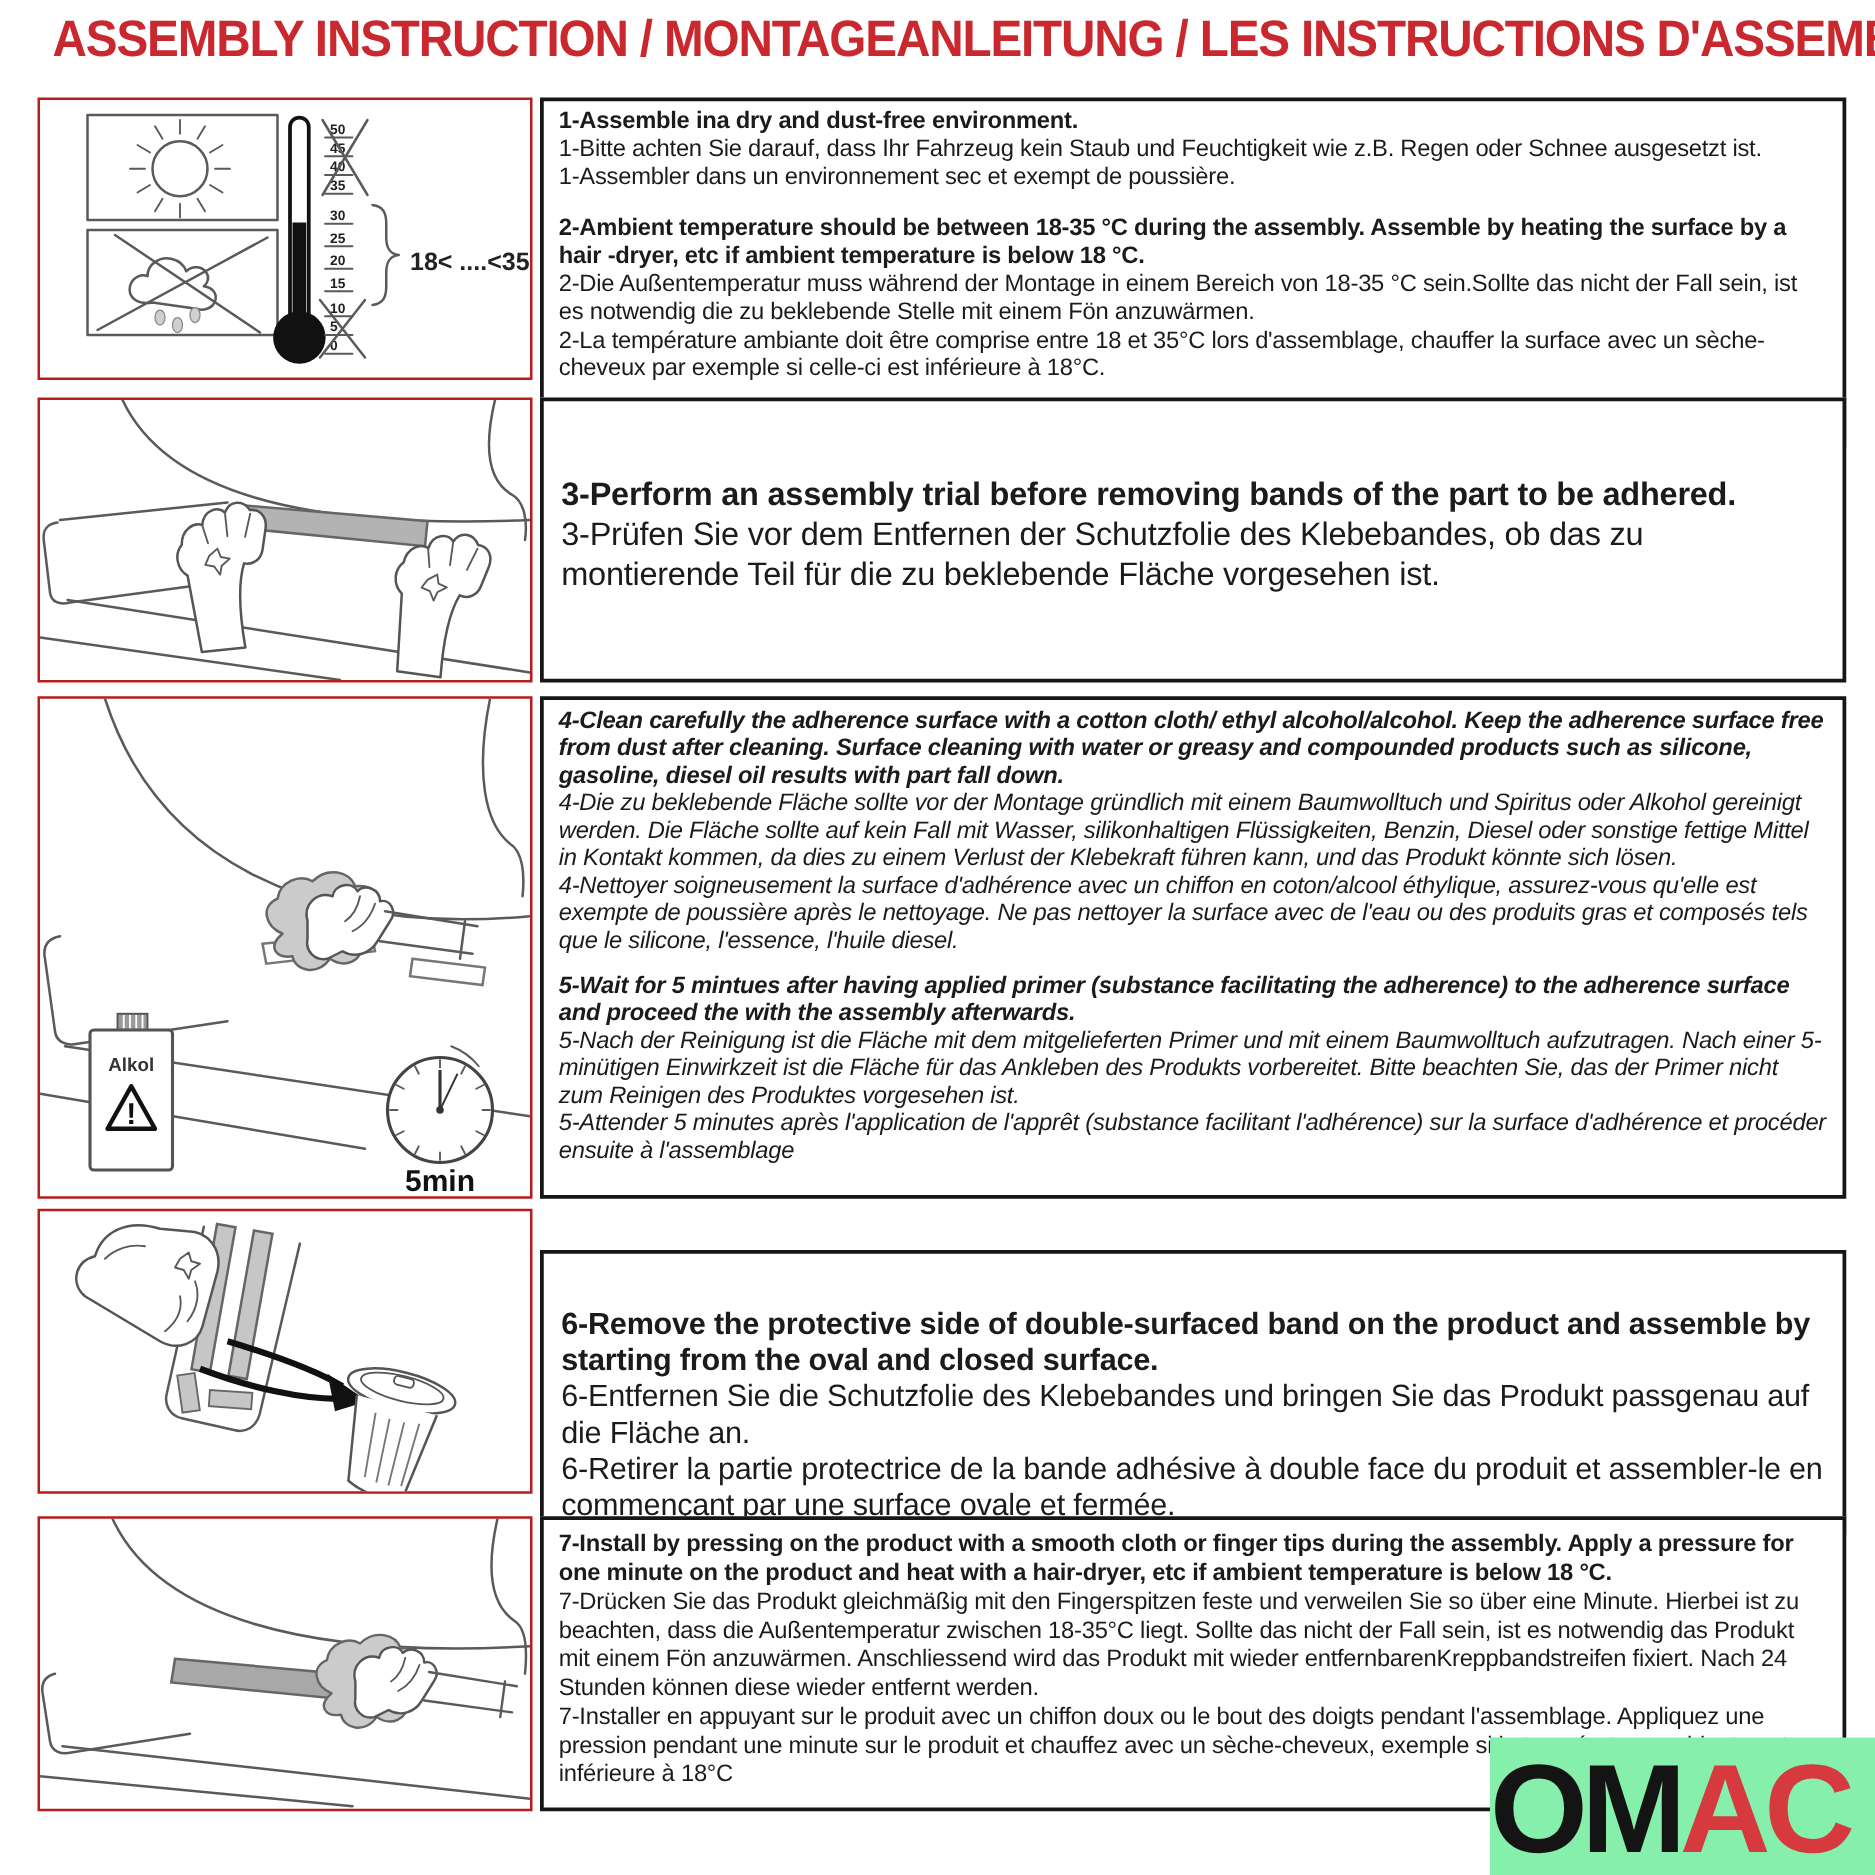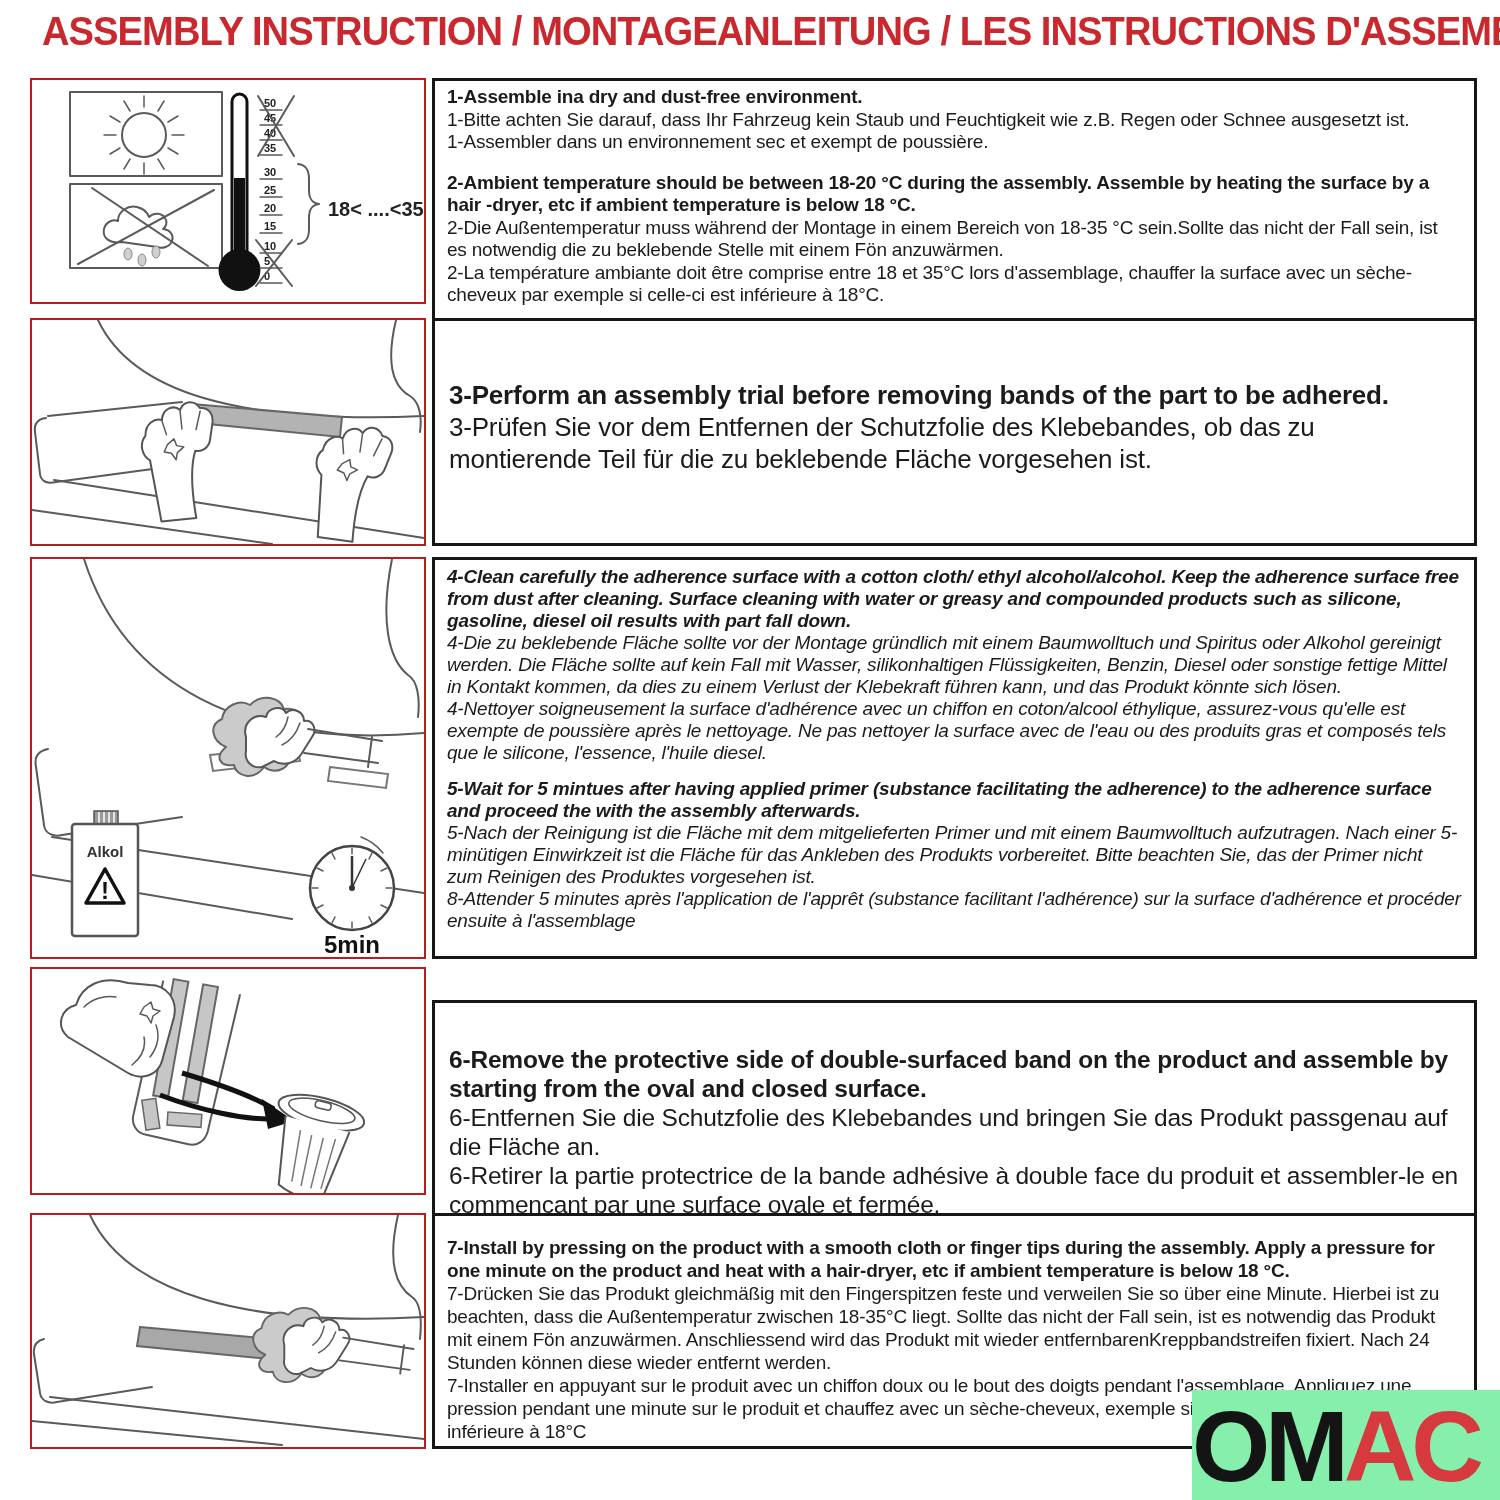--- a/index.html
+++ b/index.html
@@ -24,21 +24,21 @@
   }
   .txt p{margin:0;}
   .b{font-weight:bold;}
   
   .r1 .txt{padding:5px 12px;font-size:19px;line-height:22.5px;letter-spacing:-0.2px;}
   .r1 .gap{margin-top:18px;}
   .r2 .txt{padding:58px 14px 0;font-size:26px;line-height:32px;letter-spacing:-0.2px;}
   .r3 .txt{padding:6px 12px;font-size:19px;line-height:22px;letter-spacing:-0.2px;font-style:italic;}
   .r3 .gap{margin-top:14px;}
   .r4 .txt{padding:42px 14px 0;font-size:24.5px;line-height:29px;letter-spacing:-0.2px;margin-top:33px;}
-  .r5 .txt{padding:20px 12px;font-size:19px;line-height:23px;letter-spacing:-0.2px;}
+  .r5 .txt{padding:8px 12px;font-size:19px;line-height:23px;letter-spacing:-0.2px;}
   
   .ln{fill:none;stroke:#5a5a5a;stroke-width:2;stroke-linecap:round;stroke-linejoin:round;}
   .thin{stroke-width:1.5;}
   .handw{fill:#ffffff;stroke:#555;stroke-width:2;stroke-linejoin:round;}
   .cloth{fill:#cbcbcb;stroke:#666;stroke-width:2;stroke-linejoin:round;}
   .strip{fill:#b3b3b3;stroke:#666;stroke-width:2;}
   .num{font-size:11px;fill:#222;font-weight:bold;}
   .logo{
     position:absolute;left:1192px;top:1390px;width:308px;height:110px;
     background:#86efac;z-index:5;
@@ -105,21 +105,21 @@
         <path class="ln" d="M224,160 L260,206 M260,160 L224,206"></path>
       </g>
       <path class="ln" d="M266,84 c9,1 11,7 11,15 l0,11 c0,9 3,13 10,14 c-7,1 -10,5 -10,14 l0,11 c0,8 -2,14 -11,15"></path>
       <text x="296" y="136" font-size="20" font-weight="bold" fill="#222">18&lt; ....&lt;35 C</text>
     </svg>
   </div>
   <div class="txt" style="height:280px">
     <p class="b">1-Assemble ina dry and dust-free environment.</p>
     <p>1-Bitte achten Sie darauf, dass Ihr Fahrzeug kein Staub und Feuchtigkeit wie z.B. Regen oder Schnee ausgesetzt ist.</p>
     <p>1-Assembler dans un environnement sec et exempt de poussière.</p>
-    <p class="b gap">2-Ambient temperature should be between 18-20 °C  during the assembly. Assemble by heating the surface by a hair -dryer, etc if ambient temperature is below 18 °C.</p>
+    <p class="b gap">2-Ambient temperature should be between 18-35 °C  during the assembly. Assemble by heating the surface by a hair -dryer, etc if ambient temperature is below 18 °C.</p>
     <p>2-Die Außentemperatur muss während der Montage in einem Bereich von 18-35 °C  sein.Sollte das nicht der Fall sein, ist es notwendig die zu beklebende Stelle mit einem Fön anzuwärmen.</p>
     <p>2-La température ambiante doit être comprise entre 18 et 35°C lors d'assemblage, chauffer la surface avec un sèche-cheveux par exemple si celle-ci est inférieure à 18°C.</p>
   </div>
 </div>
 
 <div class="row r2" style="top:318px;height:228px">
   <div class="illus" style="height:228px">
     <svg viewBox="0 0 392 224" xmlns:xlink="http://www.w3.org/1999/xlink">
       <g>
         <path class="ln" d="M66,0 C100,72 205,104 392,96"></path>
@@ -173,21 +173,21 @@
         <text x="43" y="108" font-size="24" font-weight="600" fill="#111" text-anchor="middle">5min</text>
       </g>
     </svg>
   </div>
   <div class="txt" style="height:402px">
     <p class="b">4-Clean carefully the adherence surface with a cotton cloth/ ethyl alcohol/alcohol. Keep the adherence surface free from dust after cleaning. Surface cleaning with water or greasy and compounded products such as silicone, gasoline, diesel oil results with part fall down.</p>
     <p>4-Die zu beklebende Fläche sollte vor der Montage gründlich mit einem Baumwolltuch und Spiritus oder Alkohol gereinigt werden. Die Fläche sollte auf kein Fall mit Wasser, silikonhaltigen Flüssigkeiten, Benzin, Diesel oder sonstige fettige Mittel in Kontakt kommen, da dies zu einem Verlust der Klebekraft führen kann, und das Produkt könnte sich lösen.</p>
     <p>4-Nettoyer soigneusement la surface d'adhérence avec un chiffon en coton/alcool éthylique, assurez-vous qu'elle est exempte de poussière après le nettoyage. Ne pas nettoyer la surface avec de l'eau ou des produits gras et composés tels que le silicone, l'essence, l'huile diesel.</p>
     <p class="b gap">5-Wait for 5 mintues after having applied primer (substance facilitating the adherence) to the adherence surface and proceed the with the assembly afterwards.</p>
     <p>5-Nach der Reinigung ist die Fläche mit dem mitgelieferten Primer und mit einem Baumwolltuch aufzutragen. Nach einer 5-minütigen Einwirkzeit ist die Fläche für das Ankleben des Produkts vorbereitet. Bitte beachten Sie, das der Primer nicht zum Reinigen des Produktes vorgesehen ist.</p>
-    <p>8-Attender 5 minutes après l'application de l'apprêt (substance facilitant l'adhérence) sur la surface d'adhérence et procéder ensuite à l'assemblage</p>
+    <p>5-Attender 5 minutes après l'application de l'apprêt (substance facilitant l'adhérence) sur la surface d'adhérence et procéder ensuite à l'assemblage</p>
   </div>
 </div>
 
 <div class="row r4" style="top:967px;height:228px">
   <div class="illus" style="height:228px">
     <svg viewBox="0 0 392 224">
       <g transform="translate(118,6) rotate(10)">
         <path class="ln" d="M14,4 L8,140 C7,150 14,158 24,158 L66,160 C76,161 83,154 84,144 L92,4"></path>
         <rect x="24" y="0" width="15" height="118" fill="#c6c6c6" stroke="#666" stroke-width="2"></rect>
         <rect x="54" y="0" width="15" height="118" fill="#c6c6c6" stroke="#666" stroke-width="2"></rect>

